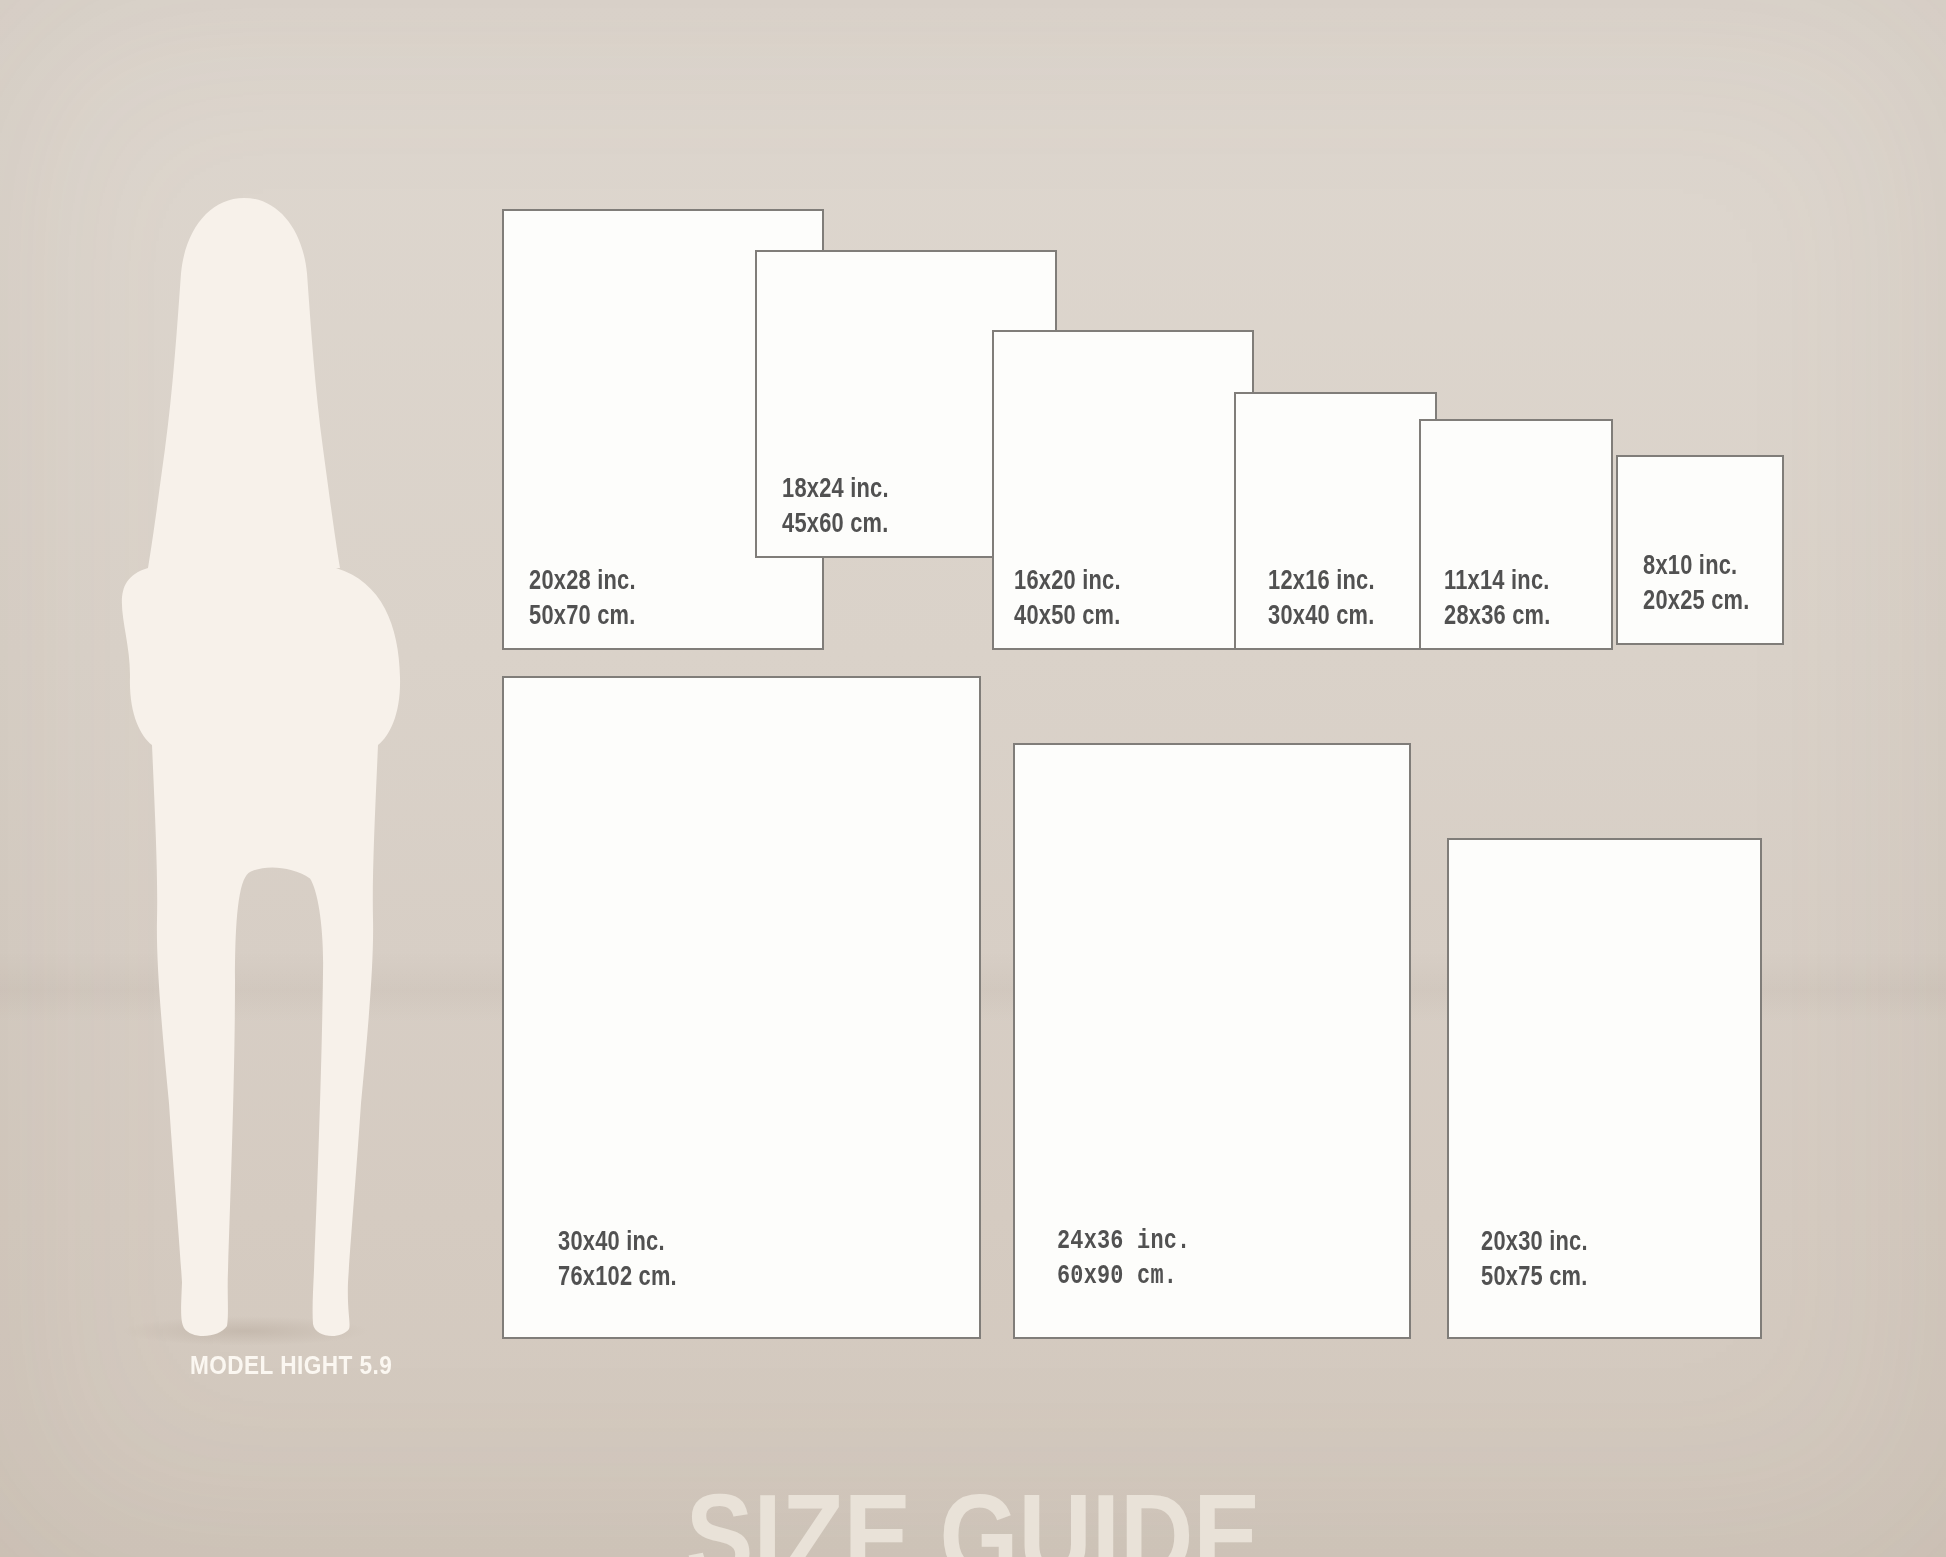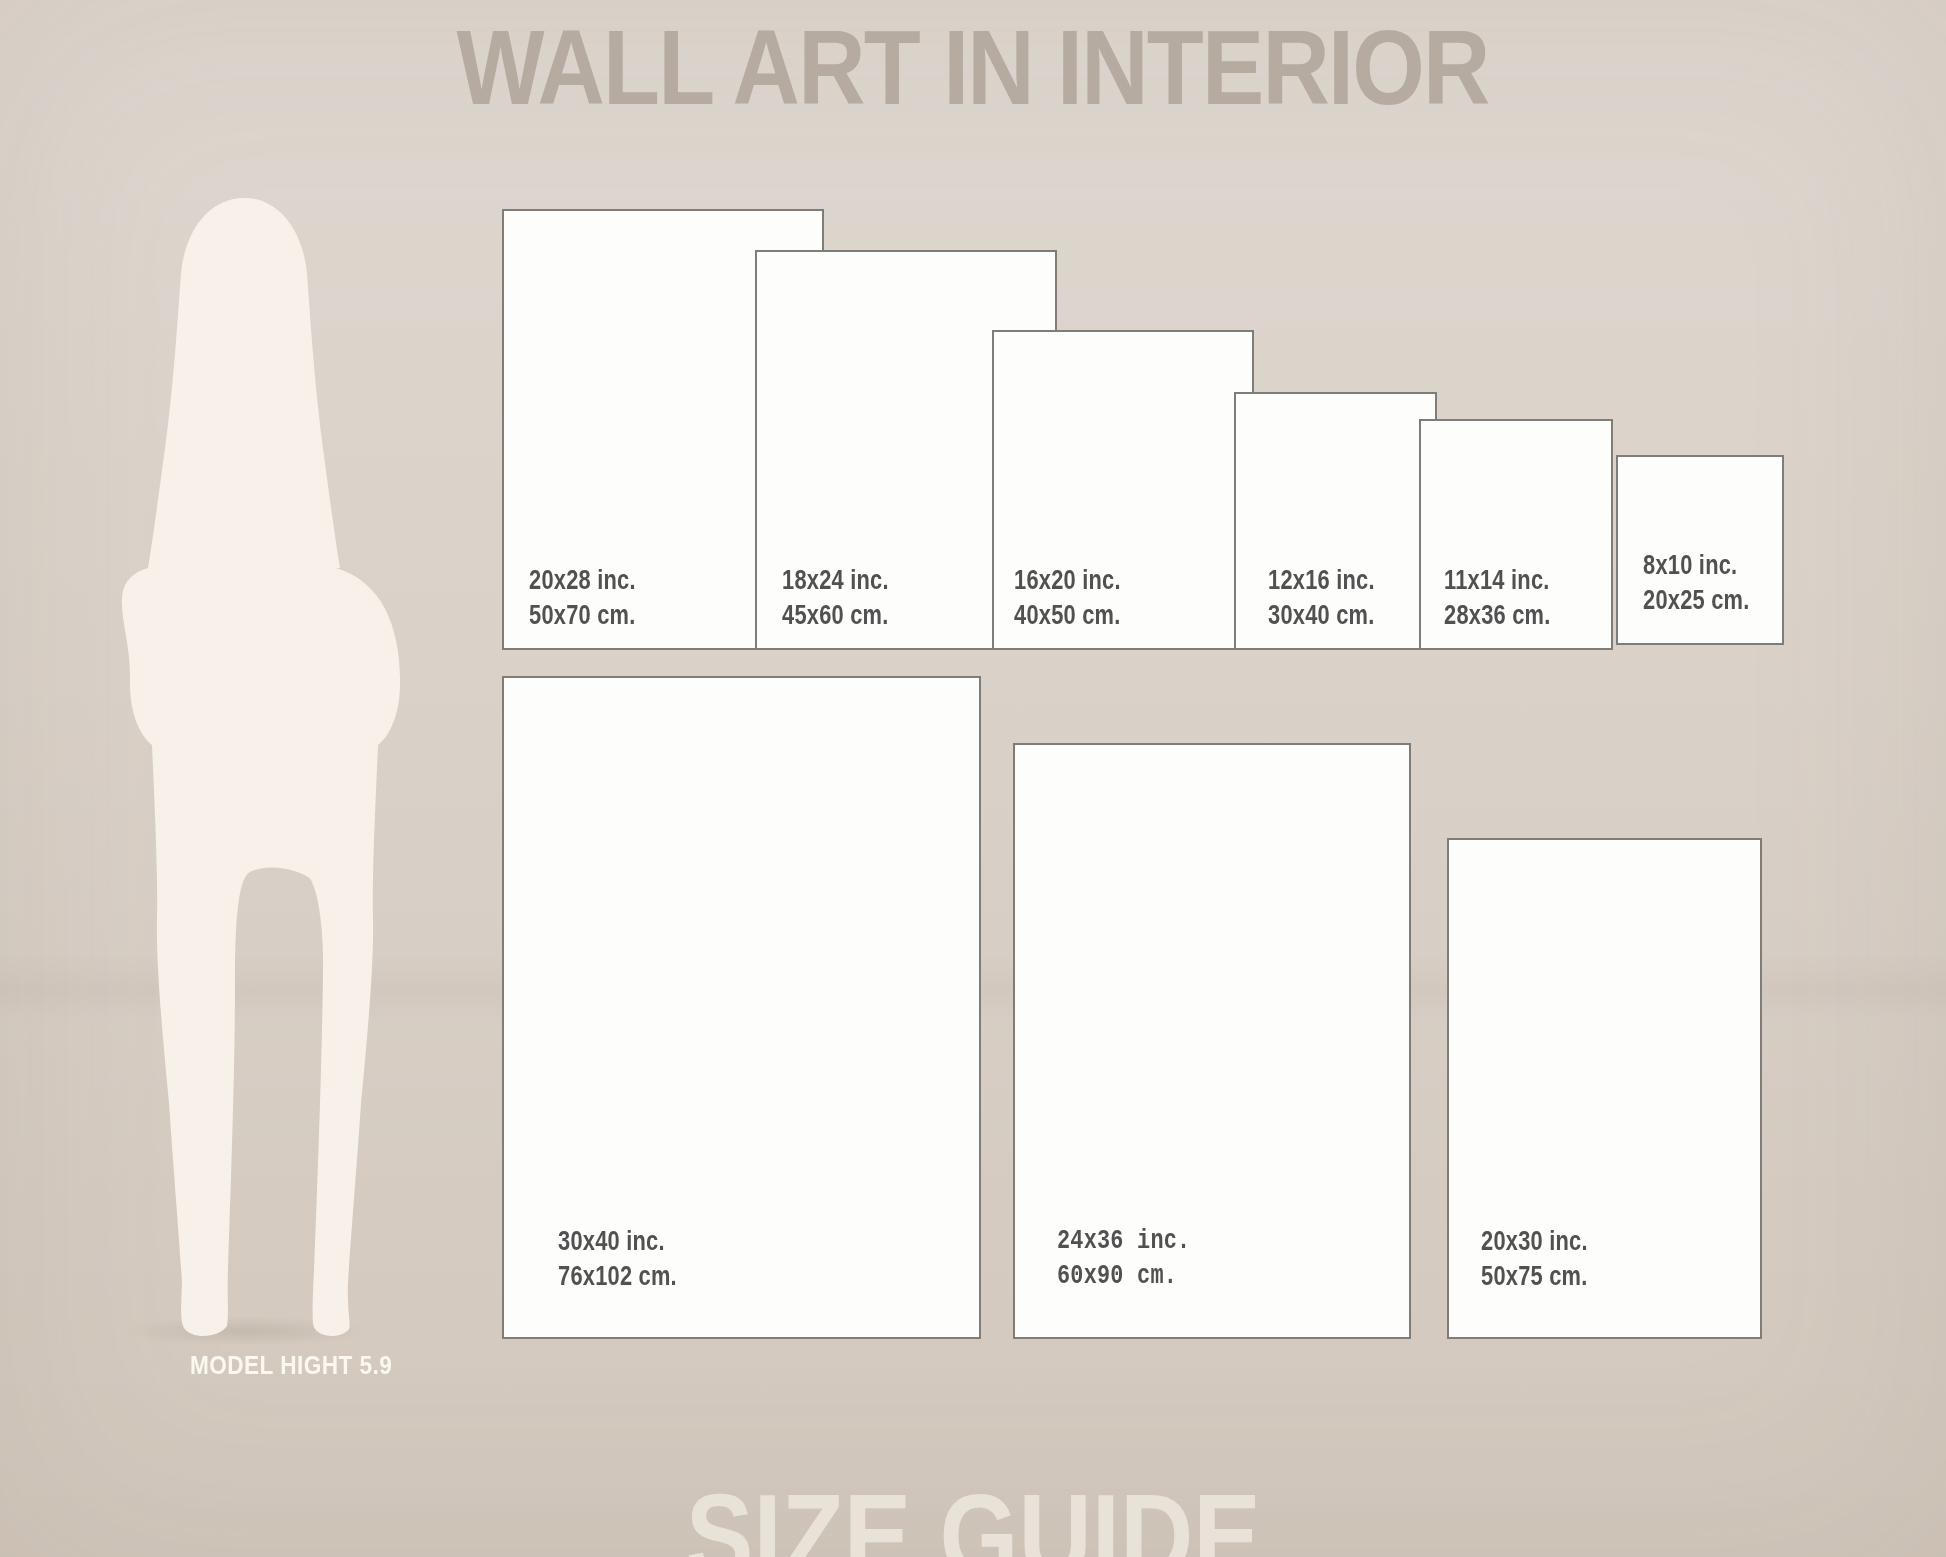--- a/index.html
+++ b/index.html
@@ -64,21 +64,20 @@
     transform:scaleX(0.78);transform-origin:left bottom;
   }
 </style>
 </head>
 <body>
 
 <div class="stage">
   <div class="seam"></div>
   <div class="vignette"></div>
 
-  <div class="title"><span>WALL ART IN INTERIOR</span></div>
 
   <div class="floor-shadow"></div>
 
   <svg class="silhouette" viewBox="0 0 320 1170" preserveAspectRatio="none" aria-hidden="true">
 
     <path d="M160,20 C194,20 219,52 223,96 C227,152 231,212 239,272
              C246,324 251,362 256,392 L64,392 C69,362 74,324 81,272
              C89,212 93,152 97,96 C101,52 126,20 160,20 Z"></path>
 
     <path d="M64,392 L252,392
@@ -107,21 +106,21 @@
 
   <div class="caption">MODEL HIGHT 5.9</div>
 
   <div id="frames">
       <div class="frame" style="left: 502px; top: 209px; width: 322px; height: 441px; z-index: 2;">
         <div class="flabel" style="left: 25px; bottom: 16px;">
           <div>20x28 inc.</div>
           <div>50x70 cm.</div>
         </div>
       </div>
-      <div class="frame" style="left: 755px; top: 250px; width: 302px; height: 400px; z-index: 3;">
+      <div class="frame" style="left: 755px; top: 250px; width: 302px; height: 308px; z-index: 3;">
         <div class="flabel" style="left: 25px; bottom: 16px;">
           <div>18x24 inc.</div>
           <div>45x60 cm.</div>
         </div>
       </div>
       <div class="frame" style="left: 992px; top: 330px; width: 262px; height: 320px; z-index: 4;">
         <div class="flabel" style="left: 20px; bottom: 16px;">
           <div>16x20 inc.</div>
           <div>40x50 cm.</div>
         </div>

